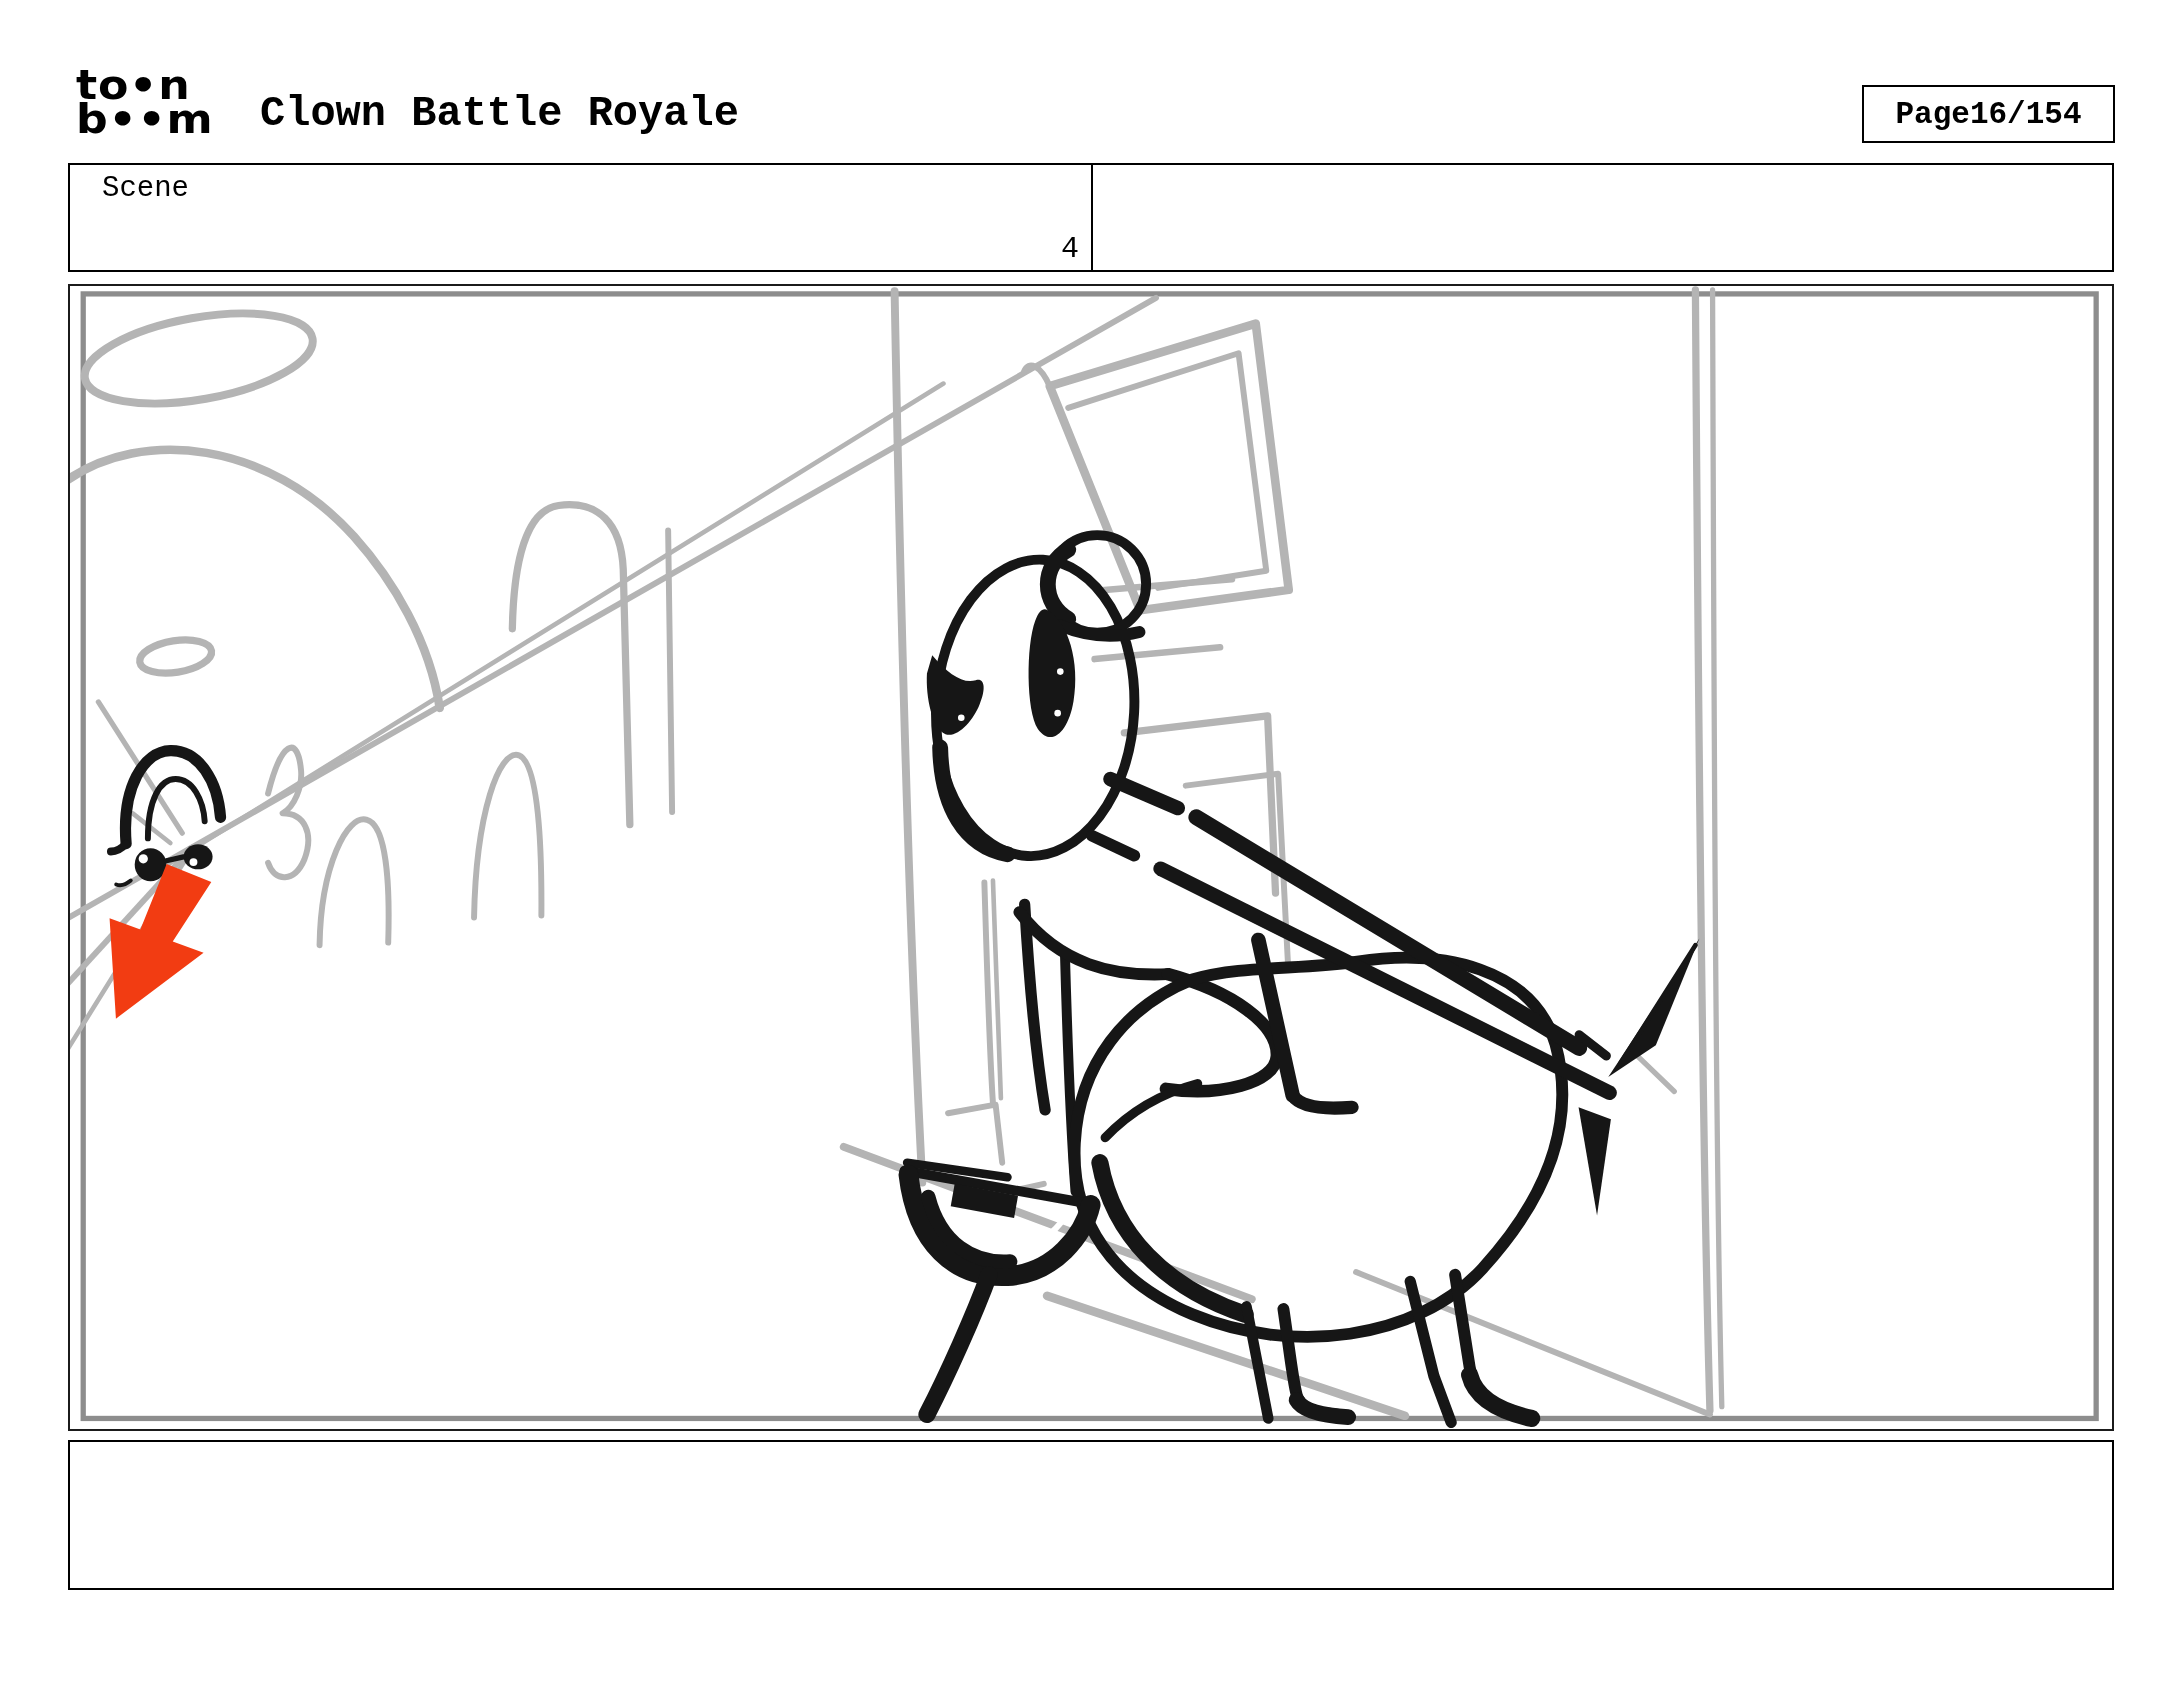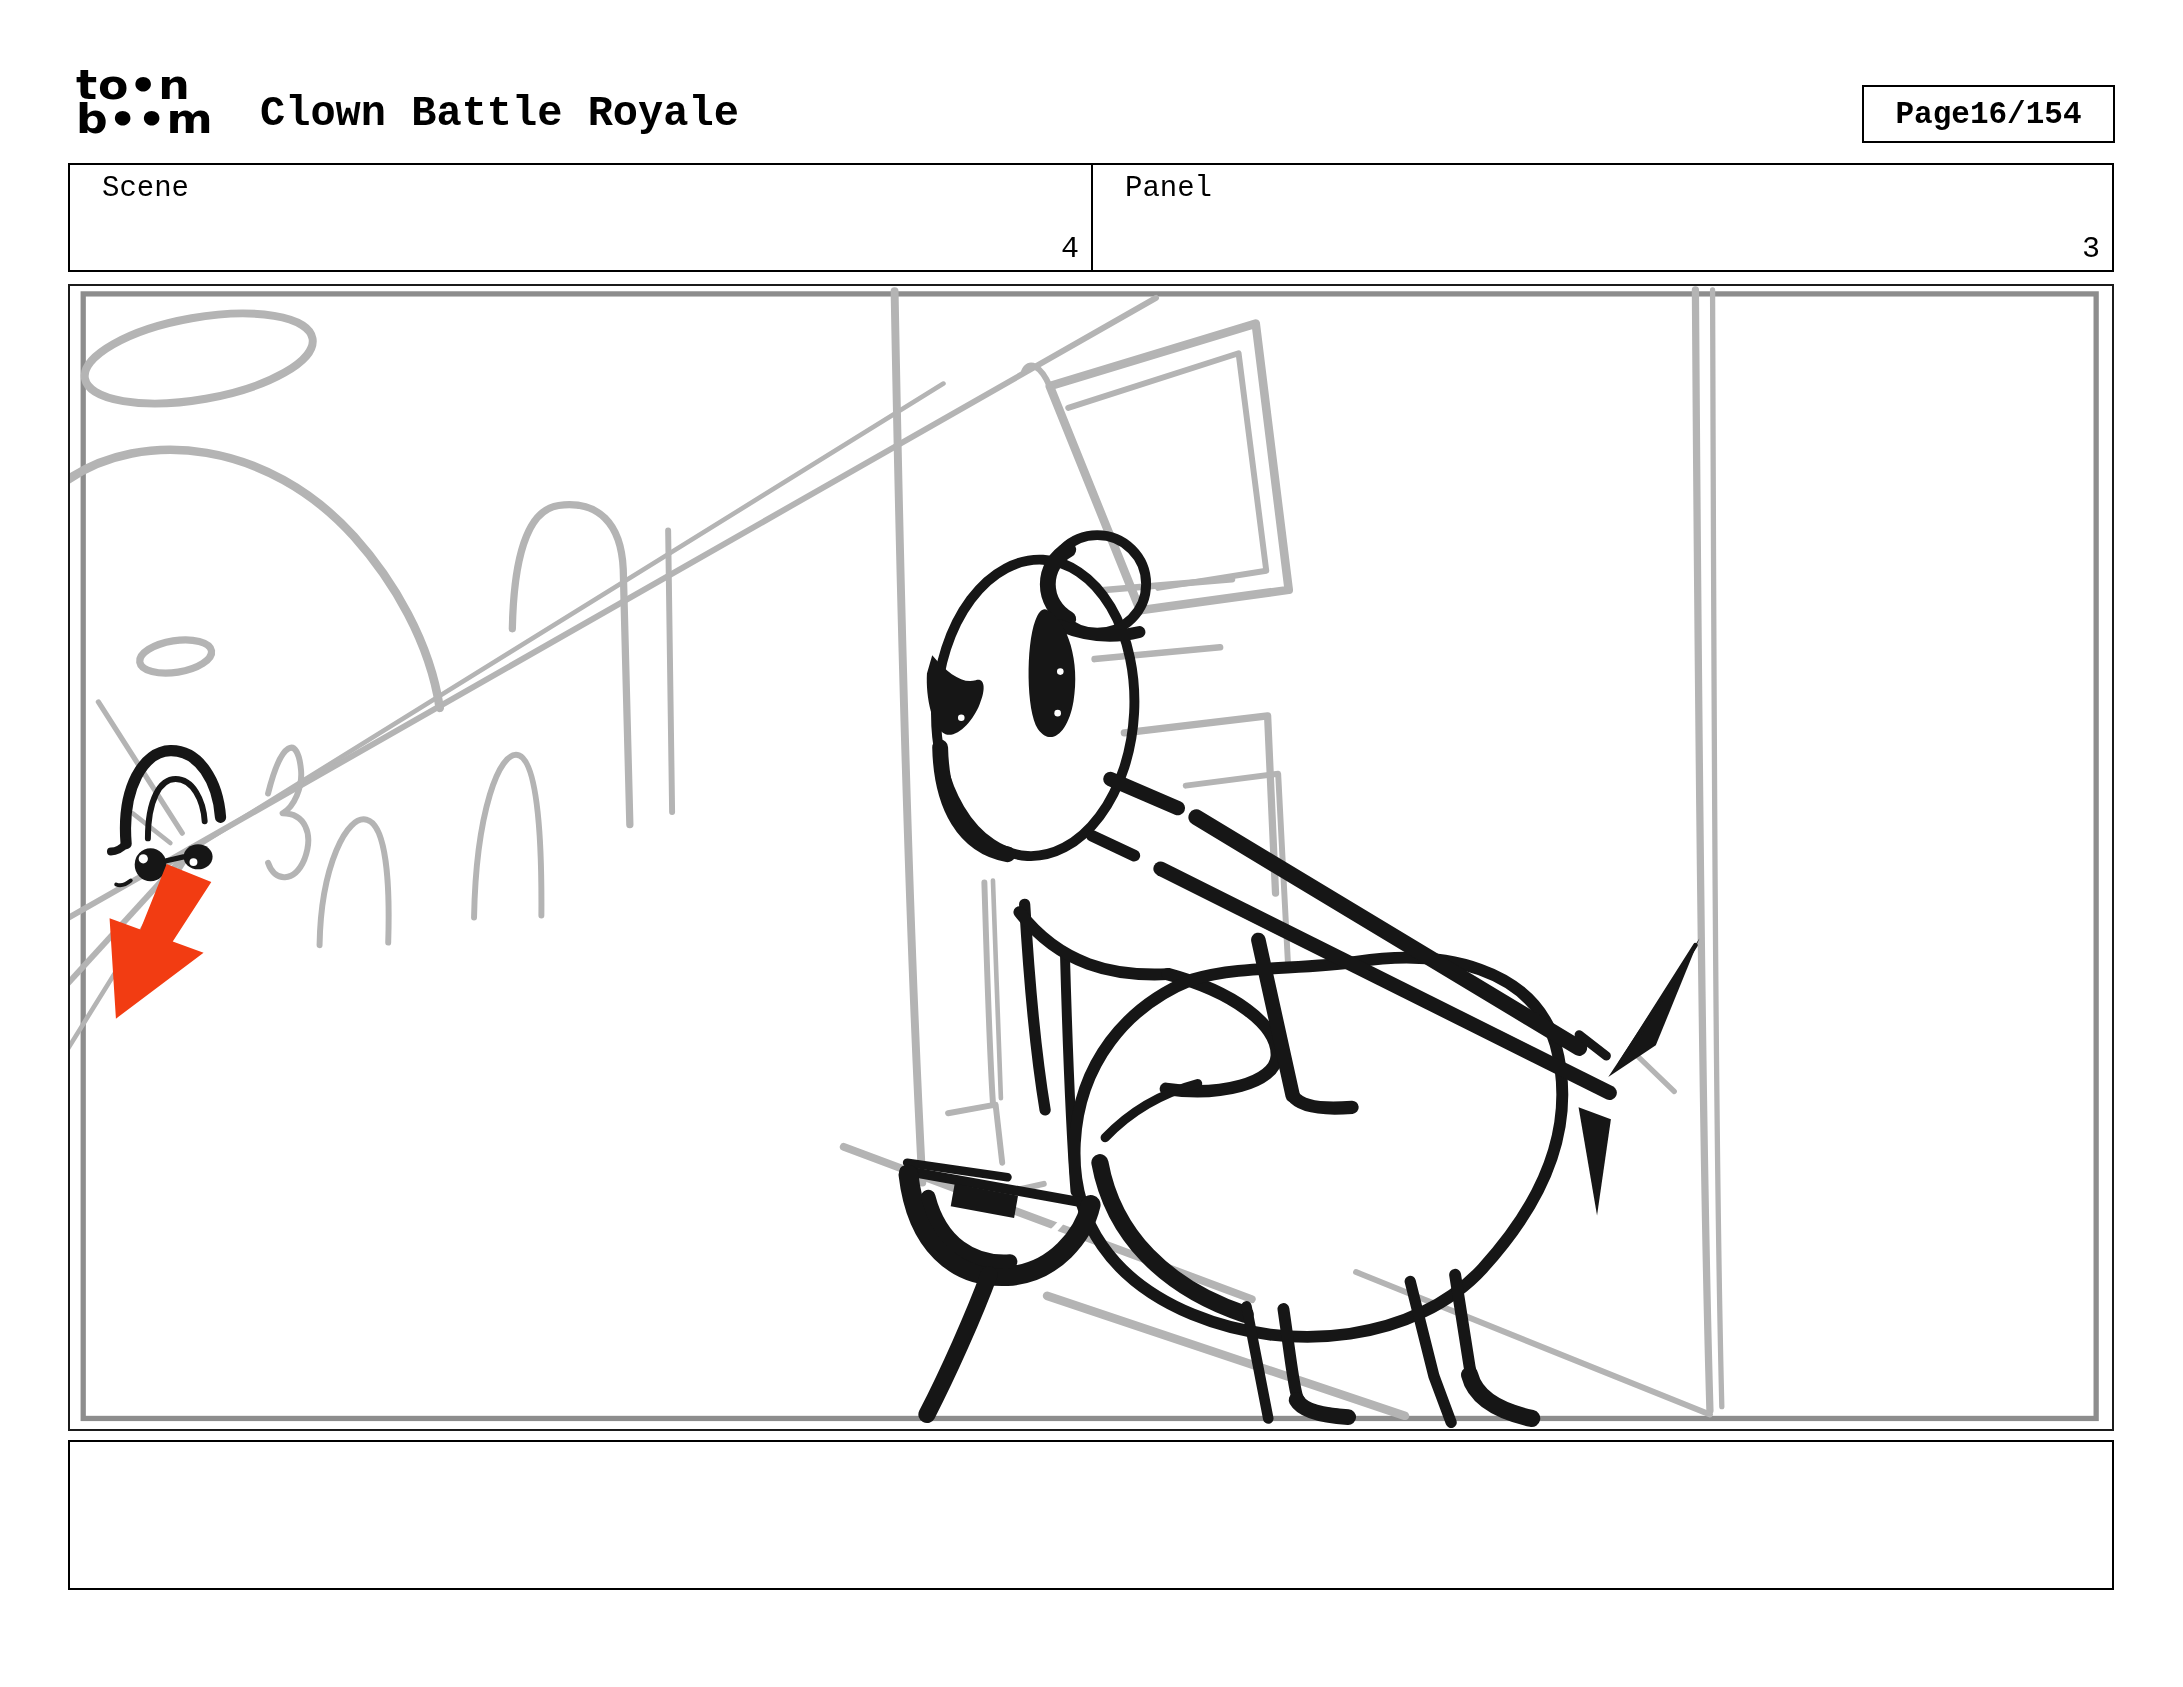--- a/index.html
+++ b/index.html
@@ -99,24 +99,20 @@
 
 <div class="abs page-box">
   <span>Page</span>
   <span>16/154</span>
 </div>
 
 <div class="abs info-row">
   <div class="info-cell scene">
     <div class="info-label">Scene</div>
     <div class="info-value">4</div>
-  </div>
-  <div class="info-cell panel">
-    <div class="info-label">Panel</div>
-    <div class="info-value">3</div>
   </div>
 </div>
 
 <div class="abs board">
   <svg viewBox="0 0 3093 1734" preserveAspectRatio="none">
 
     <rect x="20" y="12" width="3049" height="1706" class="stroke-frame" stroke-width="8"></rect>
 
     <g>
 

